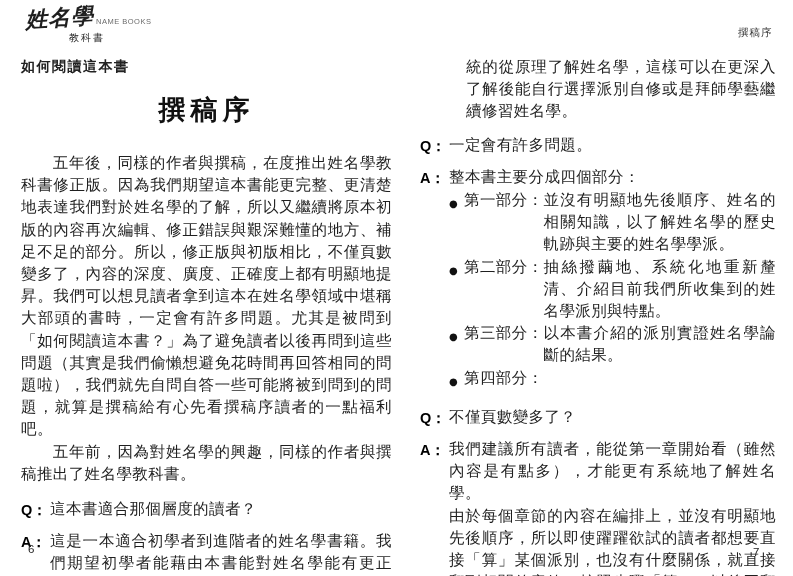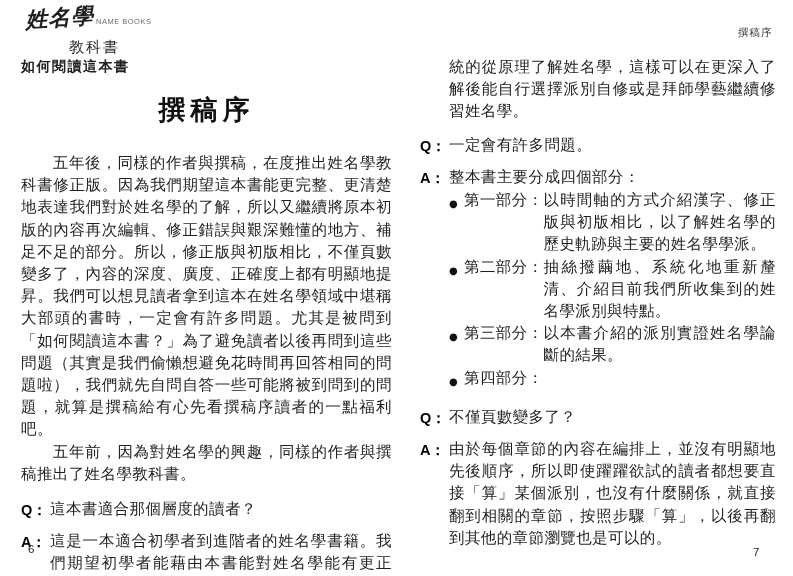--- a/index.html
+++ b/index.html
@@ -7,41 +7,41 @@
     width:793px;height:576px;background:#ffffff;position:relative;overflow:hidden;
     font-family:"DejaVu Serif","Liberation Serif",serif;color:#1f1f1f;
   }
   .spread{position:absolute;inset:0;background:#fff;}
 
   
   .logo{position:absolute;left:25px;top:6px;line-height:1;}
   .logo-top{display:flex;align-items:flex-end;}
   .logo-script{font-size:22px;font-weight:700;font-style:italic;letter-spacing:1px;transform:rotate(-4deg);display:inline-block;}
   .logo-en{font-family:"Liberation Sans",sans-serif;font-size:7.5px;letter-spacing:0.5px;color:#6b6b6b;margin-left:2px;margin-bottom:3px;white-space:nowrap;}
-  .logo-sub{font-size:15px;letter-spacing:2px;margin-left:44px;margin-top:12px;color:#2a2a2a;}
+  .logo-sub{font-size:10px;letter-spacing:2px;margin-left:44px;margin-top:5px;color:#2a2a2a;}
 
   
   .page-left{position:absolute;left:21px;top:0;width:371px;}
   .page-right{position:absolute;left:420px;top:0;width:356px;}
 
   .section-header{
     margin-top:58px;font-family:Liberation Mono, monospace;font-weight:600;
     font-size:14px;letter-spacing:1.5px;color:#222;
   }
   .page-title{
     margin:16px 0 0 0;text-align:center;font-size:27px;font-weight:700;
     letter-spacing:5px;color:#111;
   }
 
   .body-text{margin-top:24px;font-size:15.5px;line-height:22.2px;letter-spacing:0.4px;text-align:justify;}
   .body-text p{margin:0;}
   p.indent{text-indent:2.05em;}
 
   .rp-body{margin-top:56px;font-size:15.5px;line-height:22.2px;letter-spacing:0.4px;text-align:justify;}
-  .hang{margin-left:29px;font-family:Liberation Serif, serif;}
+  .hang{margin-left:46px;font-family:Liberation Serif, serif;}
 
   .qa-row{display:flex;margin-top:9px;}
   .qa-label{
     flex:0 0 29px;width:29px;font-family:"Liberation Sans",sans-serif;
     font-weight:700;font-size:14.5px;color:#000;letter-spacing:0;padding-top:1px;
   }
   .qa-text{flex:1;text-align:justify;}
   .qa-text p{margin:0;}
 
   .bullet-row{display:flex;margin-left:29px;}
@@ -105,21 +105,21 @@
         <div class="qa-text">一定會有許多問題。</div>
       </div>
       <div class="qa-row">
         <span class="qa-label">A：</span>
         <div class="qa-text">整本書主要分成四個部分：</div>
       </div>
 
       <div class="bullet-row">
         <span class="bullet-dot">●</span>
         <span class="bullet-label">第一部分：</span>
-        <div class="bullet-text">以時間軸的方式介紹漢字、修正版與初版相比，以了解姓名學的歷史軌跡與主要的姓名學學派。</div>
+        <div class="bullet-text">並沒有明顯地先後順序、姓名的相關知識，以了解姓名學的歷史軌跡與主要的姓名學學派。</div>
       </div>
       <div class="bullet-row">
         <span class="bullet-dot">●</span>
         <span class="bullet-label">第二部分：</span>
         <div class="bullet-text">抽絲撥繭地、系統化地重新釐清、介紹目前我們所收集到的姓名學派別與特點。</div>
       </div>
       <div class="bullet-row">
         <span class="bullet-dot">●</span>
         <span class="bullet-label">第三部分：</span>
         <div class="bullet-text">以本書介紹的派別實證姓名學論斷的結果。</div>
@@ -129,20 +129,21 @@
         <span class="bullet-label">第四部分：</span>
       </div>
 
       <div class="qa-row" style="margin-top:13px;">
         <span class="qa-label">Q：</span>
         <div class="qa-text">不僅頁數變多了？</div>
       </div>
       <div class="qa-row">
         <span class="qa-label">A：</span>
         <div class="qa-text">
+          <p>我們建議所有讀者，能從第一章開始看（雖然內容是有點多），才能更有系統地了解姓名學。</p>
           <p>由於每個章節的內容在編排上，並沒有明顯地先後順序，所以即使躍躍欲試的讀者都想要直接「算」某個派別，也沒有什麼關係，就直接翻到相關的章節，按照步驟「算」，以後再翻到其他的章節瀏覽也是可以的。</p>
         </div>
       </div>
 
     </div>
   </div>
 
   <div class="page-num pn-left">6</div>
   <div class="page-num pn-right">7</div>
 

